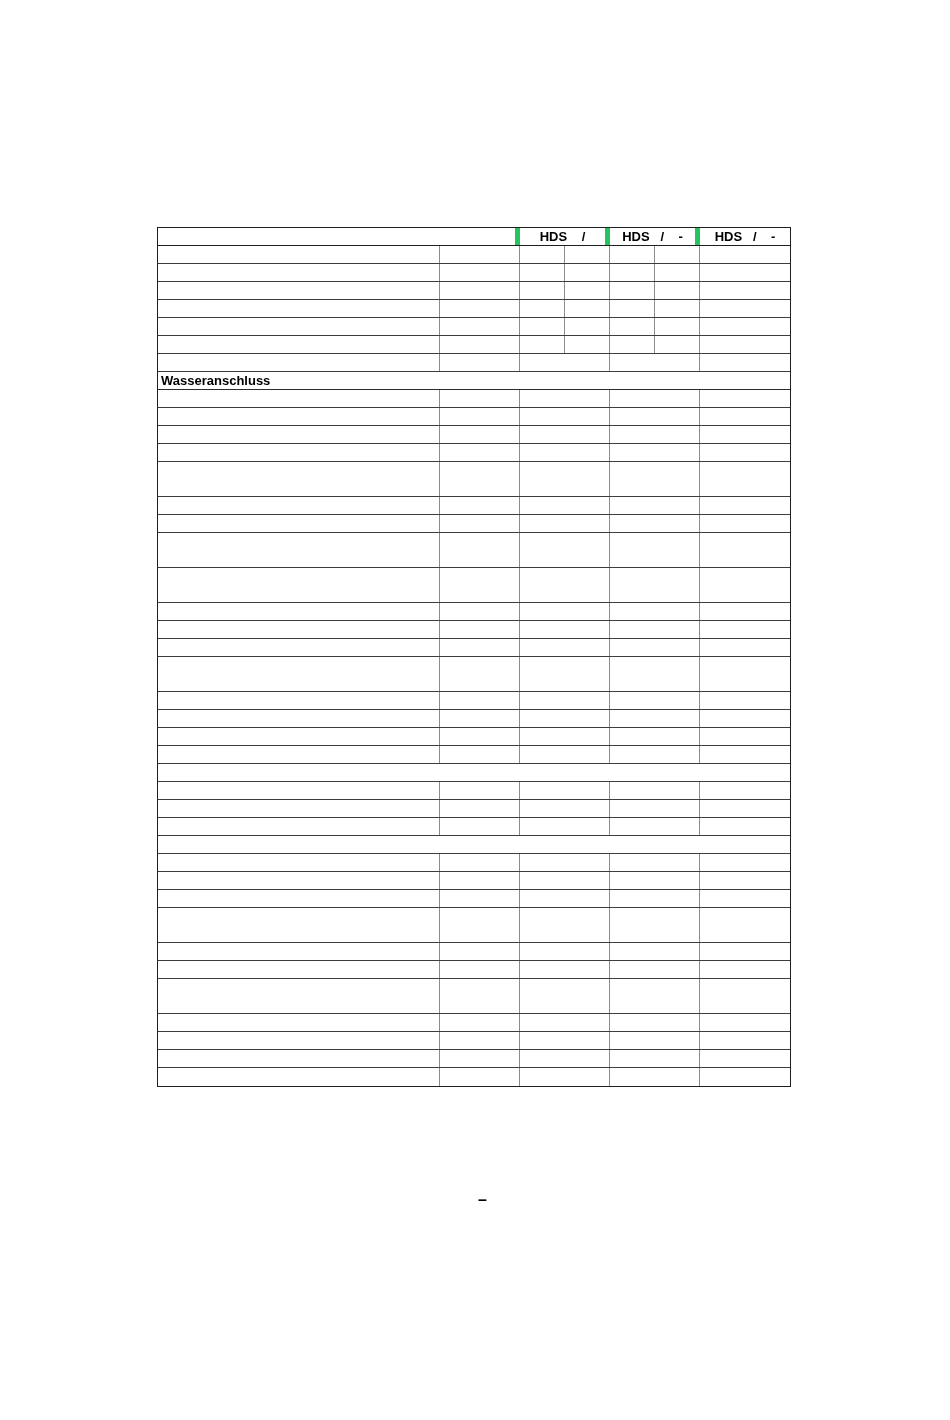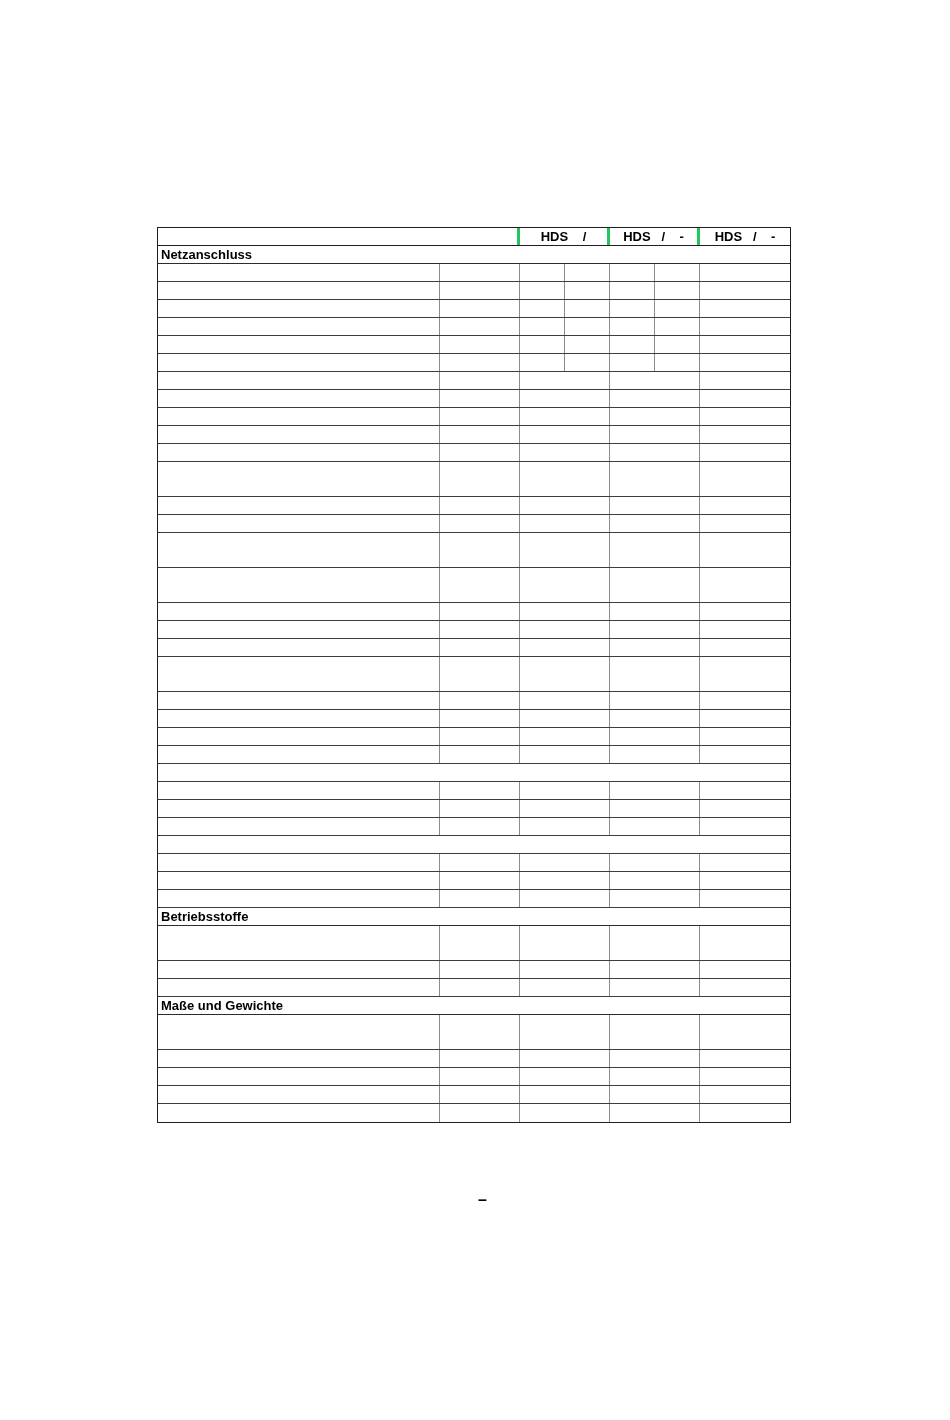--- a/index.html
+++ b/index.html
@@ -12,103 +12,103 @@
   }
   .row{display:flex;height:18px;box-sizing:border-box;border-bottom:1px solid #3d3d3d;background:#fff;}
   .row.tall{height:35px;}
   .row:last-child{border-bottom:none;}
 
   .cell{height:100%;box-sizing:border-box;border-right:1px solid #8c8c8c;
         font-size:12px;overflow:hidden;white-space:pre;}
   .cell.last{border-right:none;}
 
   .header-row{border-bottom:1px solid #1f1f1f;}
-  .header-row .cell{border-right:3px solid #22c55e;display:flex;align-items:center;justify-content:center;
+  .header-row .cell{border-right:5px solid #22c55e;display:flex;align-items:center;justify-content:center;
                     font-weight:bold;font-size:13px;white-space:pre;}
   .header-row .cell.last{border-right:none;}
 
   .band{border-bottom:1px solid #2c2c2c;align-items:center;}
   .band .band-title{font-weight:bold;font-size:13px;white-space:pre;padding-left:3px;line-height:16px;}
 
   .footer-dash{position:absolute;left:478px;top:1192px;font-weight:bold;font-size:16px;line-height:16px;}
 </style>
 </head>
 <body>
 
 <div class="page">
   <div class="datatable" id="table">
       <div class="row header-row">
         <div class="cell" style="width: 362px;"></div>
         <div class="cell" style="width: 90px;">HDS    /</div>
         <div class="cell" style="width: 90px;">HDS   /    -</div>
         <div class="cell last" style="width: 90px;">HDS   /    -</div>
       </div>
+      <div class="row">
+        <div class="cell" style="width: 282px;"></div>
+        <div class="cell" style="width: 80px;"></div>
+        <div class="cell" style="width: 45px;"></div>
+        <div class="cell" style="width: 45px;"></div>
+        <div class="cell" style="width: 45px;"></div>
+        <div class="cell" style="width: 45px;"></div>
+        <div class="cell last" style="width: 90px;"></div>
+      </div>
+      <div class="row">
+        <div class="cell" style="width: 282px;"></div>
+        <div class="cell" style="width: 80px;"></div>
+        <div class="cell" style="width: 45px;"></div>
+        <div class="cell" style="width: 45px;"></div>
+        <div class="cell" style="width: 45px;"></div>
+        <div class="cell" style="width: 45px;"></div>
+        <div class="cell last" style="width: 90px;"></div>
+      </div>
+      <div class="row">
+        <div class="cell" style="width: 282px;"></div>
+        <div class="cell" style="width: 80px;"></div>
+        <div class="cell" style="width: 45px;"></div>
+        <div class="cell" style="width: 45px;"></div>
+        <div class="cell" style="width: 45px;"></div>
+        <div class="cell" style="width: 45px;"></div>
+        <div class="cell last" style="width: 90px;"></div>
+      </div>
+      <div class="row">
+        <div class="cell" style="width: 282px;"></div>
+        <div class="cell" style="width: 80px;"></div>
+        <div class="cell" style="width: 45px;"></div>
+        <div class="cell" style="width: 45px;"></div>
+        <div class="cell" style="width: 45px;"></div>
+        <div class="cell" style="width: 45px;"></div>
+        <div class="cell last" style="width: 90px;"></div>
+      </div>
+      <div class="row">
+        <div class="cell" style="width: 282px;"></div>
+        <div class="cell" style="width: 80px;"></div>
+        <div class="cell" style="width: 45px;"></div>
+        <div class="cell" style="width: 45px;"></div>
+        <div class="cell" style="width: 45px;"></div>
+        <div class="cell" style="width: 45px;"></div>
+        <div class="cell last" style="width: 90px;"></div>
+      </div>
+      <div class="row">
+        <div class="cell" style="width: 282px;"></div>
+        <div class="cell" style="width: 80px;"></div>
+        <div class="cell" style="width: 45px;"></div>
+        <div class="cell" style="width: 45px;"></div>
+        <div class="cell" style="width: 45px;"></div>
+        <div class="cell" style="width: 45px;"></div>
+        <div class="cell last" style="width: 90px;"></div>
+      </div>
+      <div class="row">
+        <div class="cell" style="width: 282px;"></div>
+        <div class="cell" style="width: 80px;"></div>
+        <div class="cell" style="width: 90px;"></div>
+        <div class="cell" style="width: 90px;"></div>
+        <div class="cell last" style="width: 90px;"></div>
+      </div>
       <div class="row band">
-        <span class="band-title">Netzanschluss</span>
-      </div>
-      <div class="row">
-        <div class="cell" style="width: 282px;"></div>
-        <div class="cell" style="width: 80px;"></div>
-        <div class="cell" style="width: 45px;"></div>
-        <div class="cell" style="width: 45px;"></div>
-        <div class="cell" style="width: 45px;"></div>
-        <div class="cell" style="width: 45px;"></div>
-        <div class="cell last" style="width: 90px;"></div>
-      </div>
-      <div class="row">
-        <div class="cell" style="width: 282px;"></div>
-        <div class="cell" style="width: 80px;"></div>
-        <div class="cell" style="width: 45px;"></div>
-        <div class="cell" style="width: 45px;"></div>
-        <div class="cell" style="width: 45px;"></div>
-        <div class="cell" style="width: 45px;"></div>
-        <div class="cell last" style="width: 90px;"></div>
-      </div>
-      <div class="row">
-        <div class="cell" style="width: 282px;"></div>
-        <div class="cell" style="width: 80px;"></div>
-        <div class="cell" style="width: 45px;"></div>
-        <div class="cell" style="width: 45px;"></div>
-        <div class="cell" style="width: 45px;"></div>
-        <div class="cell" style="width: 45px;"></div>
-        <div class="cell last" style="width: 90px;"></div>
-      </div>
-      <div class="row">
-        <div class="cell" style="width: 282px;"></div>
-        <div class="cell" style="width: 80px;"></div>
-        <div class="cell" style="width: 45px;"></div>
-        <div class="cell" style="width: 45px;"></div>
-        <div class="cell" style="width: 45px;"></div>
-        <div class="cell" style="width: 45px;"></div>
-        <div class="cell last" style="width: 90px;"></div>
-      </div>
-      <div class="row">
-        <div class="cell" style="width: 282px;"></div>
-        <div class="cell" style="width: 80px;"></div>
-        <div class="cell" style="width: 45px;"></div>
-        <div class="cell" style="width: 45px;"></div>
-        <div class="cell" style="width: 45px;"></div>
-        <div class="cell" style="width: 45px;"></div>
-        <div class="cell last" style="width: 90px;"></div>
-      </div>
-      <div class="row">
-        <div class="cell" style="width: 282px;"></div>
-        <div class="cell" style="width: 80px;"></div>
-        <div class="cell" style="width: 45px;"></div>
-        <div class="cell" style="width: 45px;"></div>
-        <div class="cell" style="width: 45px;"></div>
-        <div class="cell" style="width: 45px;"></div>
-        <div class="cell last" style="width: 90px;"></div>
-      </div>
-      <div class="row">
-        <div class="cell" style="width: 282px;"></div>
-        <div class="cell" style="width: 80px;"></div>
-        <div class="cell" style="width: 90px;"></div>
-        <div class="cell" style="width: 90px;"></div>
-        <div class="cell last" style="width: 90px;"></div>
+        <span class="band-title">Wasseranschluss</span>
       </div>
       <div class="row">
         <div class="cell" style="width: 282px;"></div>
         <div class="cell" style="width: 80px;"></div>
         <div class="cell" style="width: 90px;"></div>
         <div class="cell" style="width: 90px;"></div>
         <div class="cell last" style="width: 90px;"></div>
       </div>
       <div class="row">
         <div class="cell" style="width: 282px;"></div>
@@ -263,46 +263,40 @@
         <div class="cell" style="width: 90px;"></div>
         <div class="cell last" style="width: 90px;"></div>
       </div>
       <div class="row">
         <div class="cell" style="width: 282px;"></div>
         <div class="cell" style="width: 80px;"></div>
         <div class="cell" style="width: 90px;"></div>
         <div class="cell" style="width: 90px;"></div>
         <div class="cell last" style="width: 90px;"></div>
       </div>
-      <div class="row band">
-        <span class="band-title">Betriebsstoffe</span>
-      </div>
-      <div class="row tall">
-        <div class="cell" style="width: 282px;"></div>
-        <div class="cell" style="width: 80px;"></div>
-        <div class="cell" style="width: 90px;"></div>
-        <div class="cell" style="width: 90px;"></div>
-        <div class="cell last" style="width: 90px;"></div>
-      </div>
-      <div class="row">
-        <div class="cell" style="width: 282px;"></div>
-        <div class="cell" style="width: 80px;"></div>
-        <div class="cell" style="width: 90px;"></div>
-        <div class="cell" style="width: 90px;"></div>
-        <div class="cell last" style="width: 90px;"></div>
-      </div>
-      <div class="row">
-        <div class="cell" style="width: 282px;"></div>
-        <div class="cell" style="width: 80px;"></div>
-        <div class="cell" style="width: 90px;"></div>
-        <div class="cell" style="width: 90px;"></div>
-        <div class="cell last" style="width: 90px;"></div>
-      </div>
-      <div class="row band">
-        <span class="band-title">Maße und Gewichte</span>
+      <div class="row tall">
+        <div class="cell" style="width: 282px;"></div>
+        <div class="cell" style="width: 80px;"></div>
+        <div class="cell" style="width: 90px;"></div>
+        <div class="cell" style="width: 90px;"></div>
+        <div class="cell last" style="width: 90px;"></div>
+      </div>
+      <div class="row">
+        <div class="cell" style="width: 282px;"></div>
+        <div class="cell" style="width: 80px;"></div>
+        <div class="cell" style="width: 90px;"></div>
+        <div class="cell" style="width: 90px;"></div>
+        <div class="cell last" style="width: 90px;"></div>
+      </div>
+      <div class="row">
+        <div class="cell" style="width: 282px;"></div>
+        <div class="cell" style="width: 80px;"></div>
+        <div class="cell" style="width: 90px;"></div>
+        <div class="cell" style="width: 90px;"></div>
+        <div class="cell last" style="width: 90px;"></div>
       </div>
       <div class="row tall">
         <div class="cell" style="width: 282px;"></div>
         <div class="cell" style="width: 80px;"></div>
         <div class="cell" style="width: 90px;"></div>
         <div class="cell" style="width: 90px;"></div>
         <div class="cell last" style="width: 90px;"></div>
       </div>
       <div class="row">
         <div class="cell" style="width: 282px;"></div>

